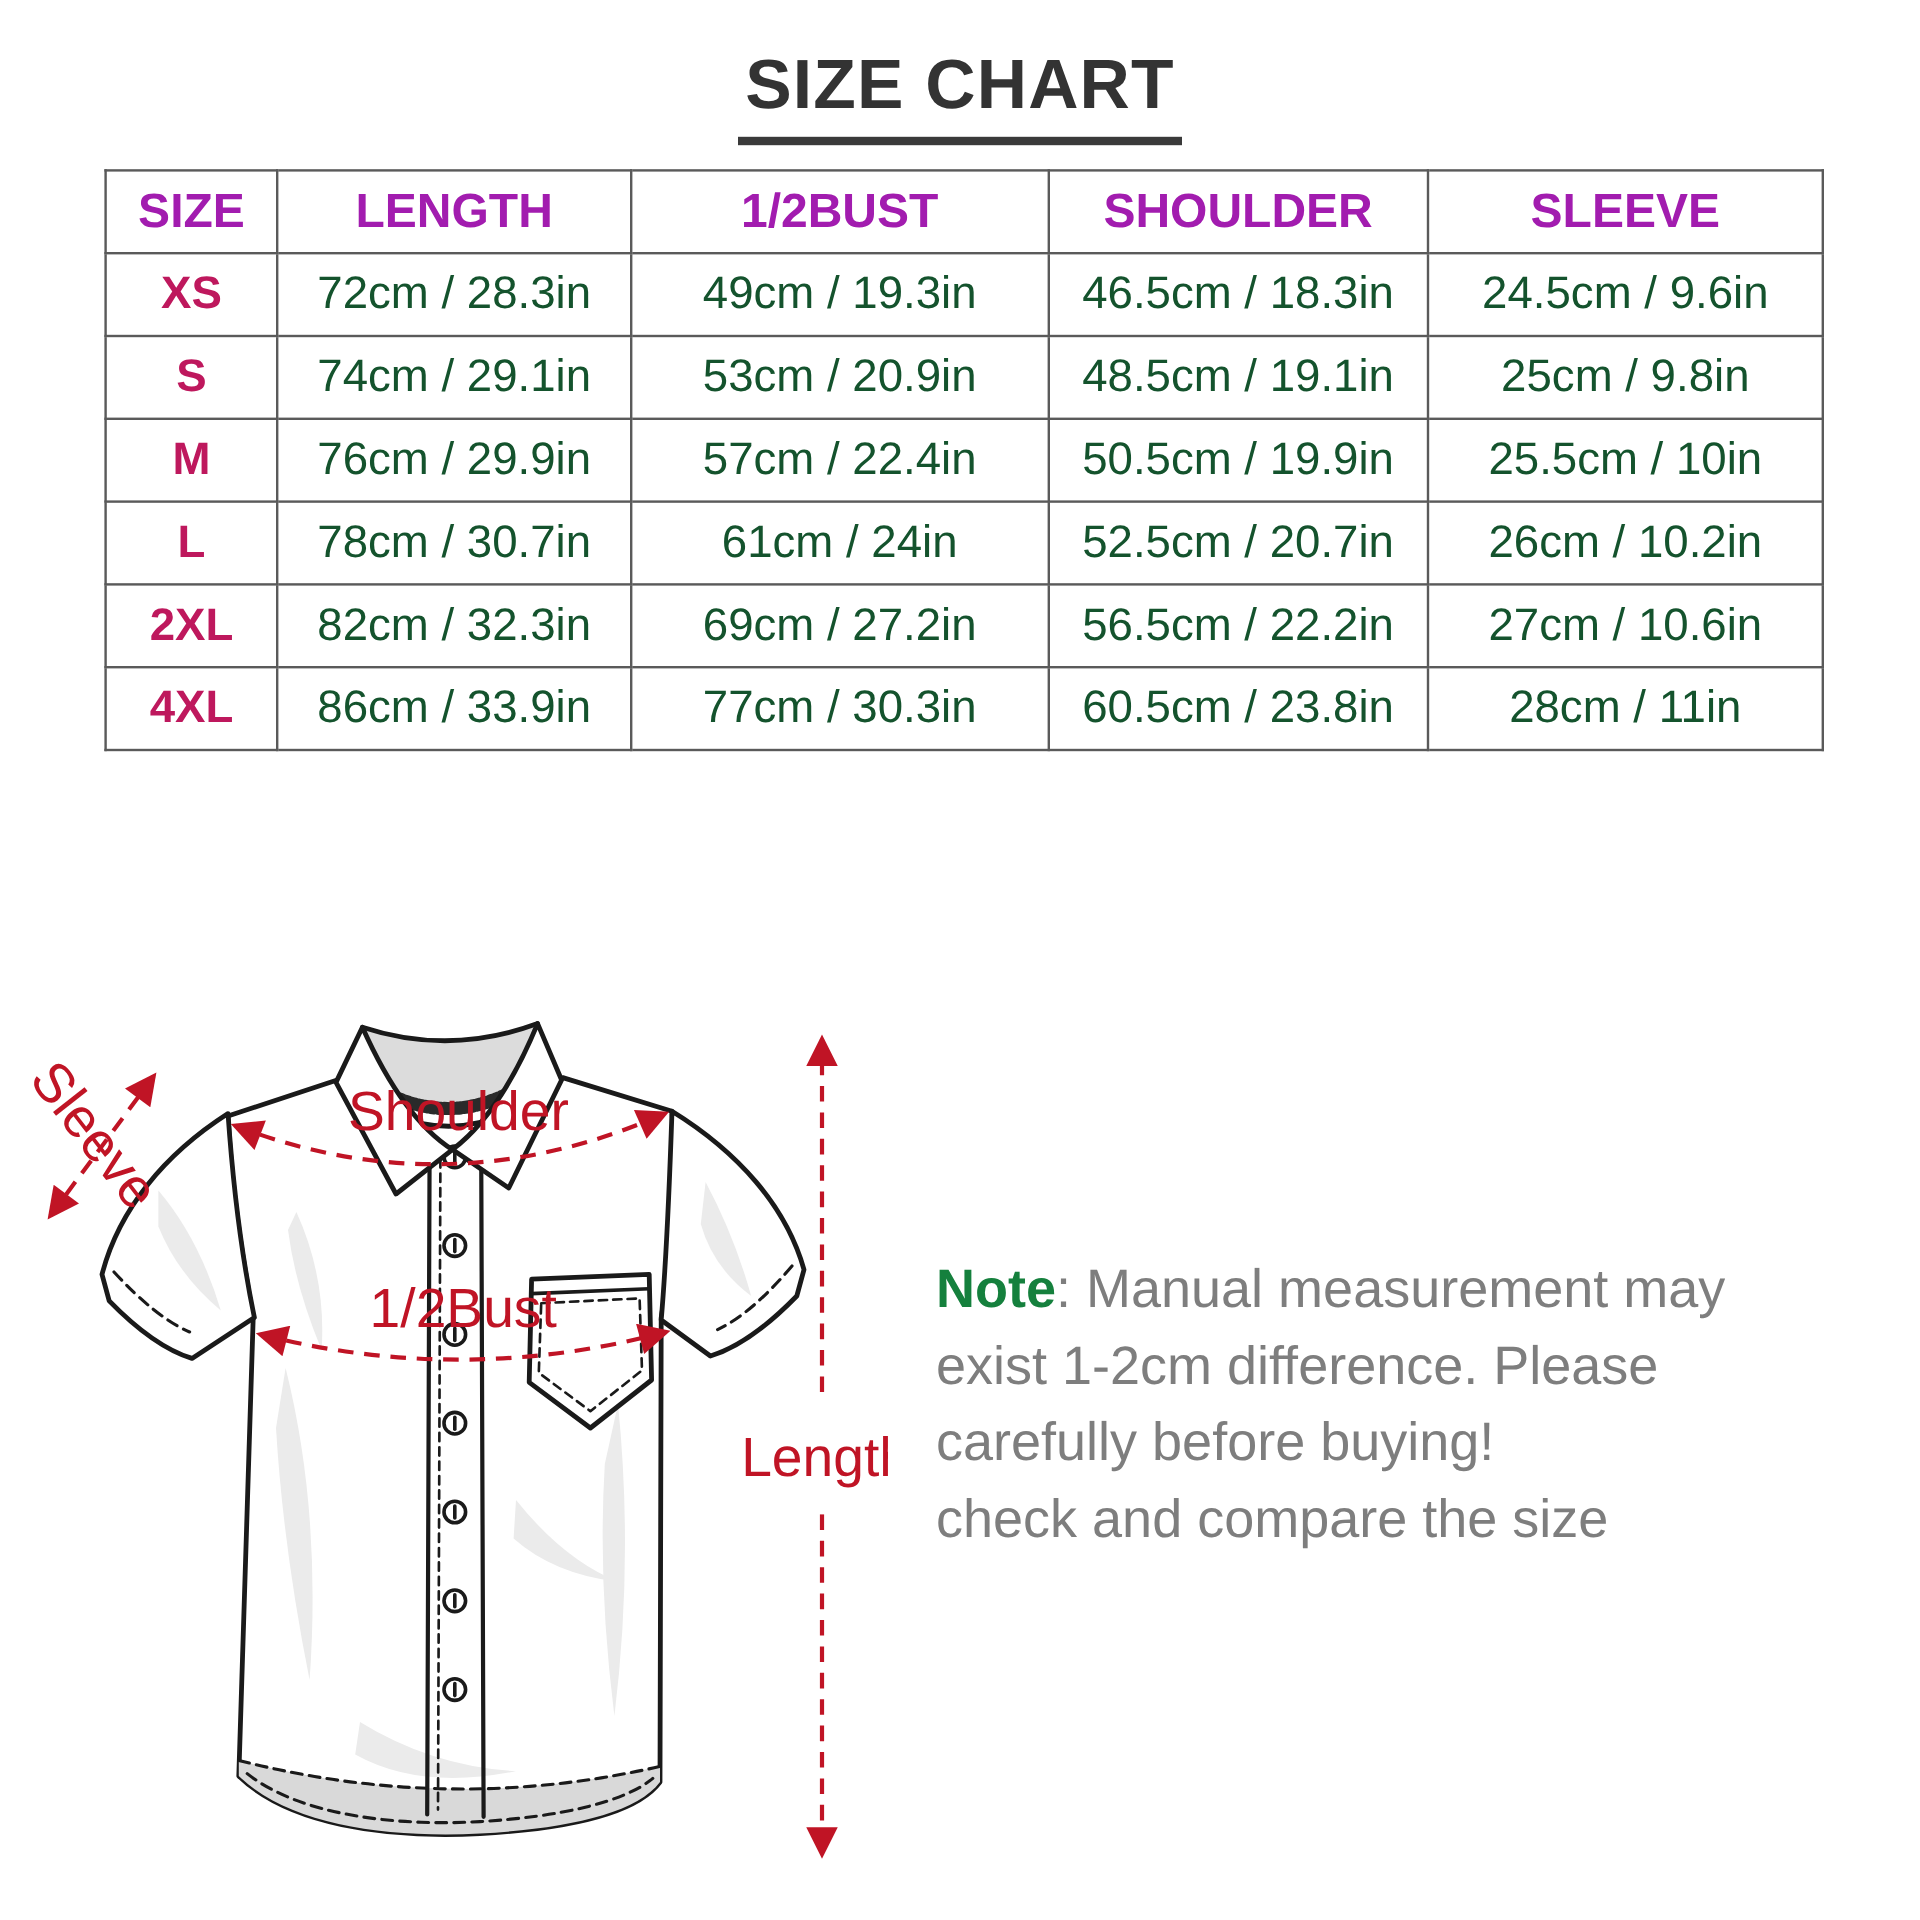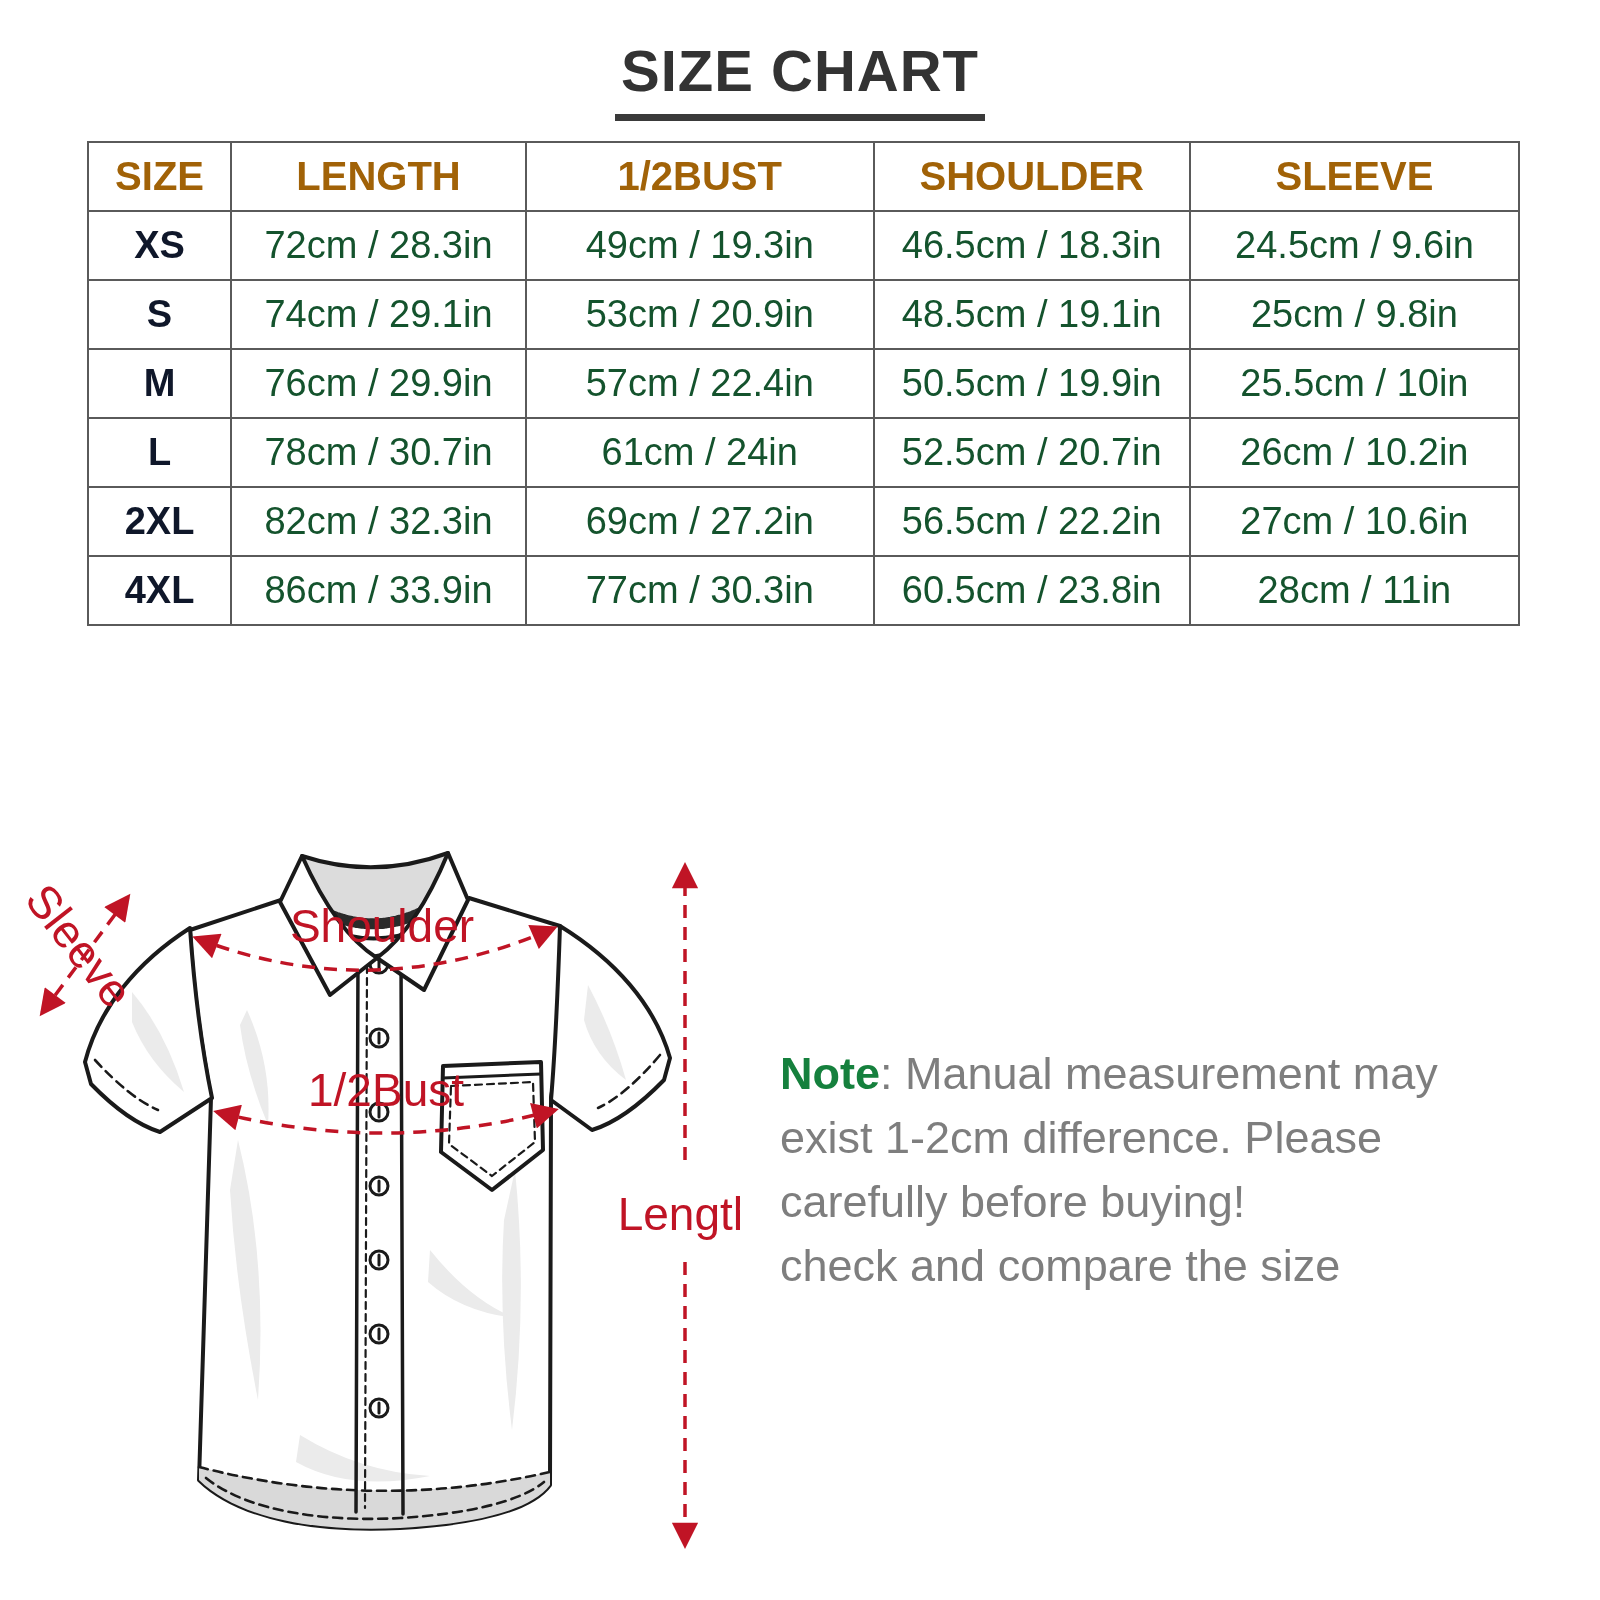--- a/index.html
+++ b/index.html
@@ -13,23 +13,23 @@
     letter-spacing:1px;border-bottom:7px solid #3a3a3a;padding:0 6px 10px 6px;
   }
   table.size-table{
     position:absolute;left:87px;top:141px;width:1433px;
     border-collapse:collapse;table-layout:fixed;
   }
   .size-table th,.size-table td{
     border:2px solid #5a5a5a;text-align:center;vertical-align:middle;
     height:67px;padding:0;overflow:hidden;white-space:nowrap;
   }
-  .size-table th{font-size:40px;font-weight:bold;color:#a16207;}
+  .size-table th{font-size:40px;font-weight:bold;color:#a21caf;}
   .size-table td{font-size:38px;color:#14532d;font-weight:normal;}
-  .size-table td.size-col{font-weight:bold;color:#0f172a;}
+  .size-table td.size-col{font-weight:bold;color:#be185d;}
   svg.diagram{position:absolute;left:20px;top:830px;}
   .note{
     position:absolute;left:780px;top:1042px;width:740px;
     font-size:45px;line-height:64px;color:#7e7e7e;
   }
   .note p{margin:0;}
   .note b{color:#15803d;font-weight:bold;}
 </style>
 </head>
 <body>

